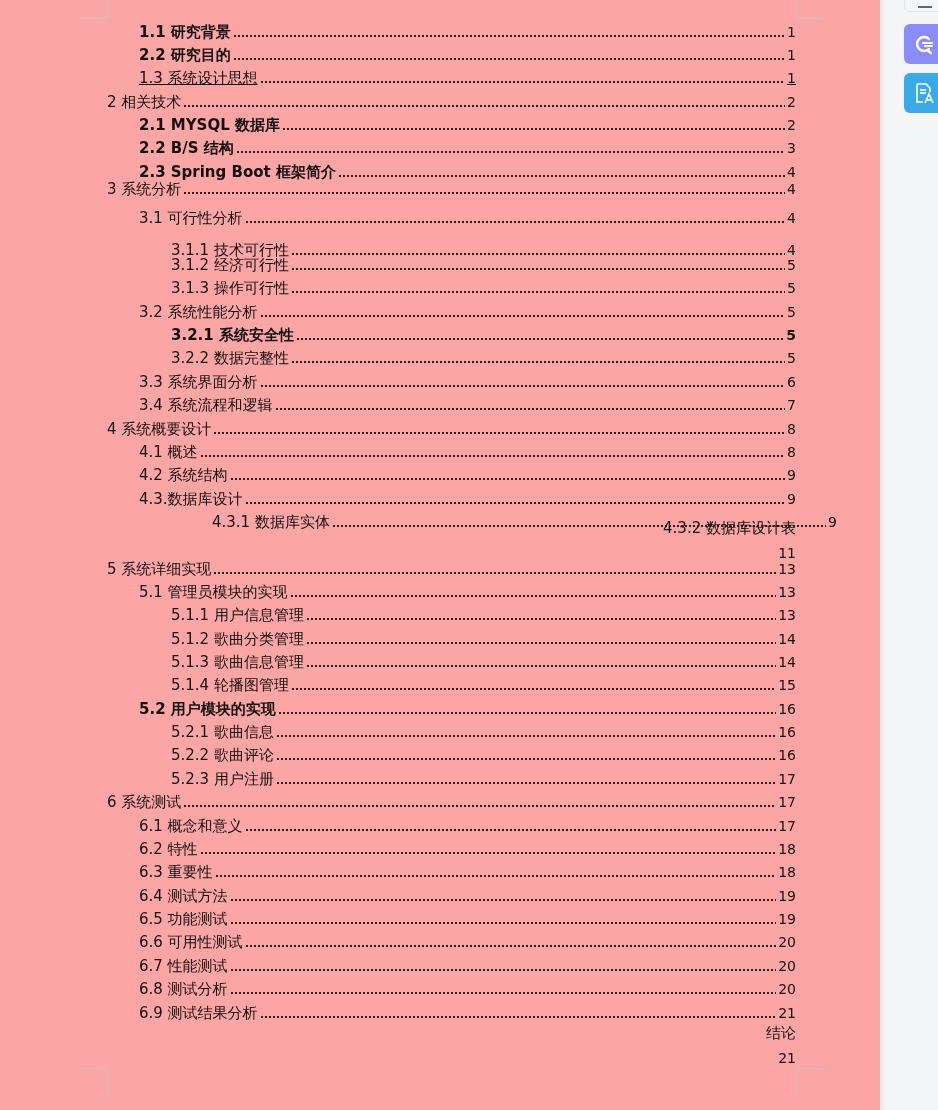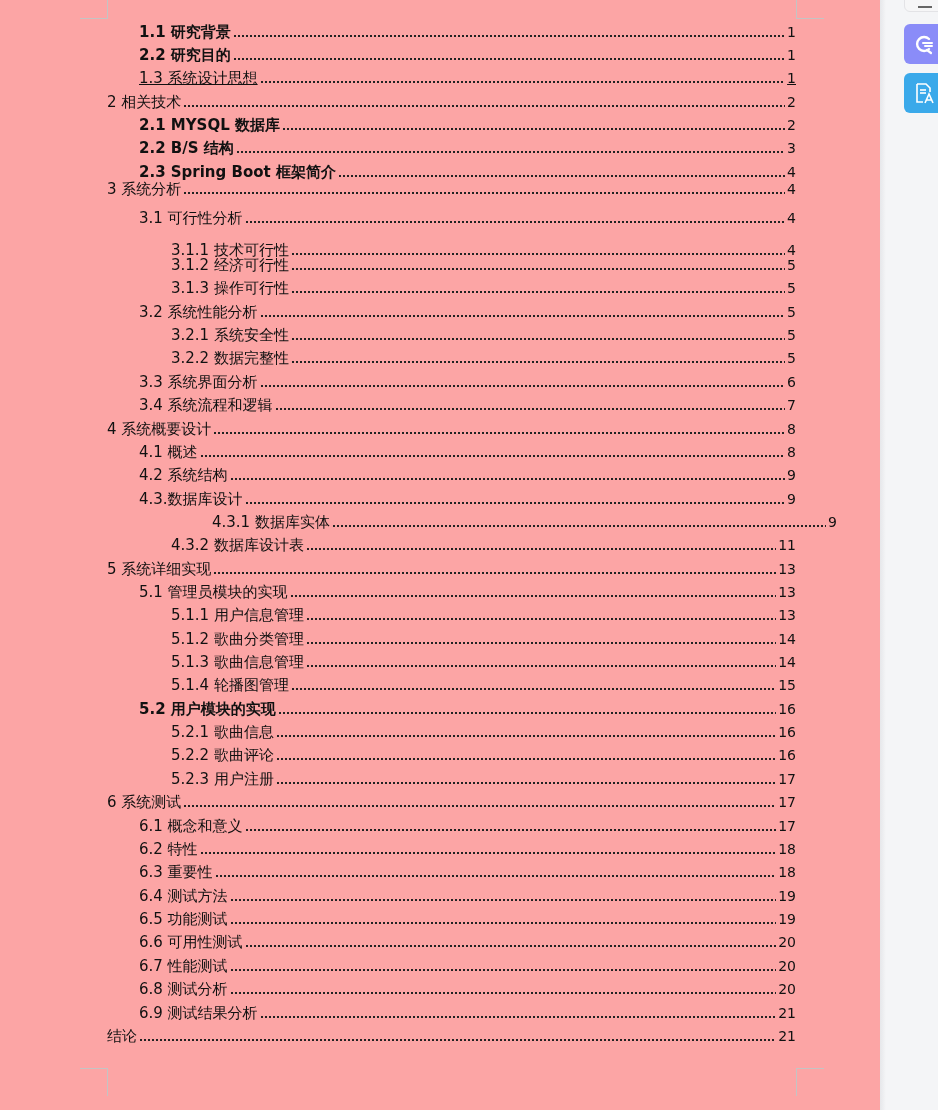--- a/index.html
+++ b/index.html
@@ -115,21 +115,21 @@
       <div class="toc-row" style="top: 256px; left: 171px; width: 625px;">
         <span class="label">3.1.3 操作可行性</span>
         <span class="leader"></span>
         <span class="page-num">5</span>
       </div>
       <div class="toc-row" style="top: 280px; left: 139px; width: 657px;">
         <span class="label">3.2 系统性能分析</span>
         <span class="leader"></span>
         <span class="page-num">5</span>
       </div>
-      <div class="toc-row" style="top: 303px; left: 171px; width: 625px;">
+      <div class="toc-row" style="top: 303px; left: 171px; width: 625px; font-weight: bold;">
         <span class="label">3.2.1  系统安全性</span>
         <span class="leader"></span>
         <span class="page-num">5</span>
       </div>
       <div class="toc-row" style="top: 326px; left: 171px; width: 625px;">
         <span class="label">3.2.2  数据完整性</span>
         <span class="leader"></span>
         <span class="page-num">5</span>
       </div>
       <div class="toc-row" style="top: 350px; left: 139px; width: 657px;">
@@ -160,21 +160,21 @@
       <div class="toc-row" style="top: 467px; left: 139px; width: 657px;">
         <span class="label">4.3.数据库设计</span>
         <span class="leader"></span>
         <span class="page-num">9</span>
       </div>
       <div class="toc-row" style="top: 490px; left: 171px; width: 625px; margin-left: 41px;">
         <span class="label">4.3.1 数据库实体</span>
         <span class="leader"></span>
         <span class="page-num">9</span>
       </div>
-      <div class="toc-row" style="top: 513px; left: 171px; width: 625px;">
+      <div class="toc-row" style="top: 499px; left: 171px; width: 625px; flex-direction: column;">
         <span class="label">4.3.2 数据库设计表</span>
         <span class="leader"></span>
         <span class="page-num">11</span>
       </div>
       <div class="toc-row" style="top: 537px; left: 107px; width: 689px;">
         <span class="label">5 系统详细实现</span>
         <span class="leader"></span>
         <span class="page-num">13</span>
       </div>
       <div class="toc-row" style="top: 560px; left: 139px; width: 657px;">
@@ -265,21 +265,21 @@
       <div class="toc-row" style="top: 957px; left: 139px; width: 657px;">
         <span class="label">6.8 测试分析</span>
         <span class="leader"></span>
         <span class="page-num">20</span>
       </div>
       <div class="toc-row" style="top: 981px; left: 139px; width: 657px; text-align: right;">
         <span class="label">6.9 测试结果分析</span>
         <span class="leader"></span>
         <span class="page-num">21</span>
       </div>
-      <div class="toc-row" style="top: 1004px; left: 107px; width: 689px;">
+      <div class="toc-row" style="top: 1004px; left: 107px; width: 689px; flex-direction: column;">
         <span class="label">结论</span>
         <span class="leader"></span>
         <span class="page-num">21</span>
       </div>
     </div>
 </div>
 
 <div class="side-panel">
   <div class="side-btn menu">
     <span></span>

